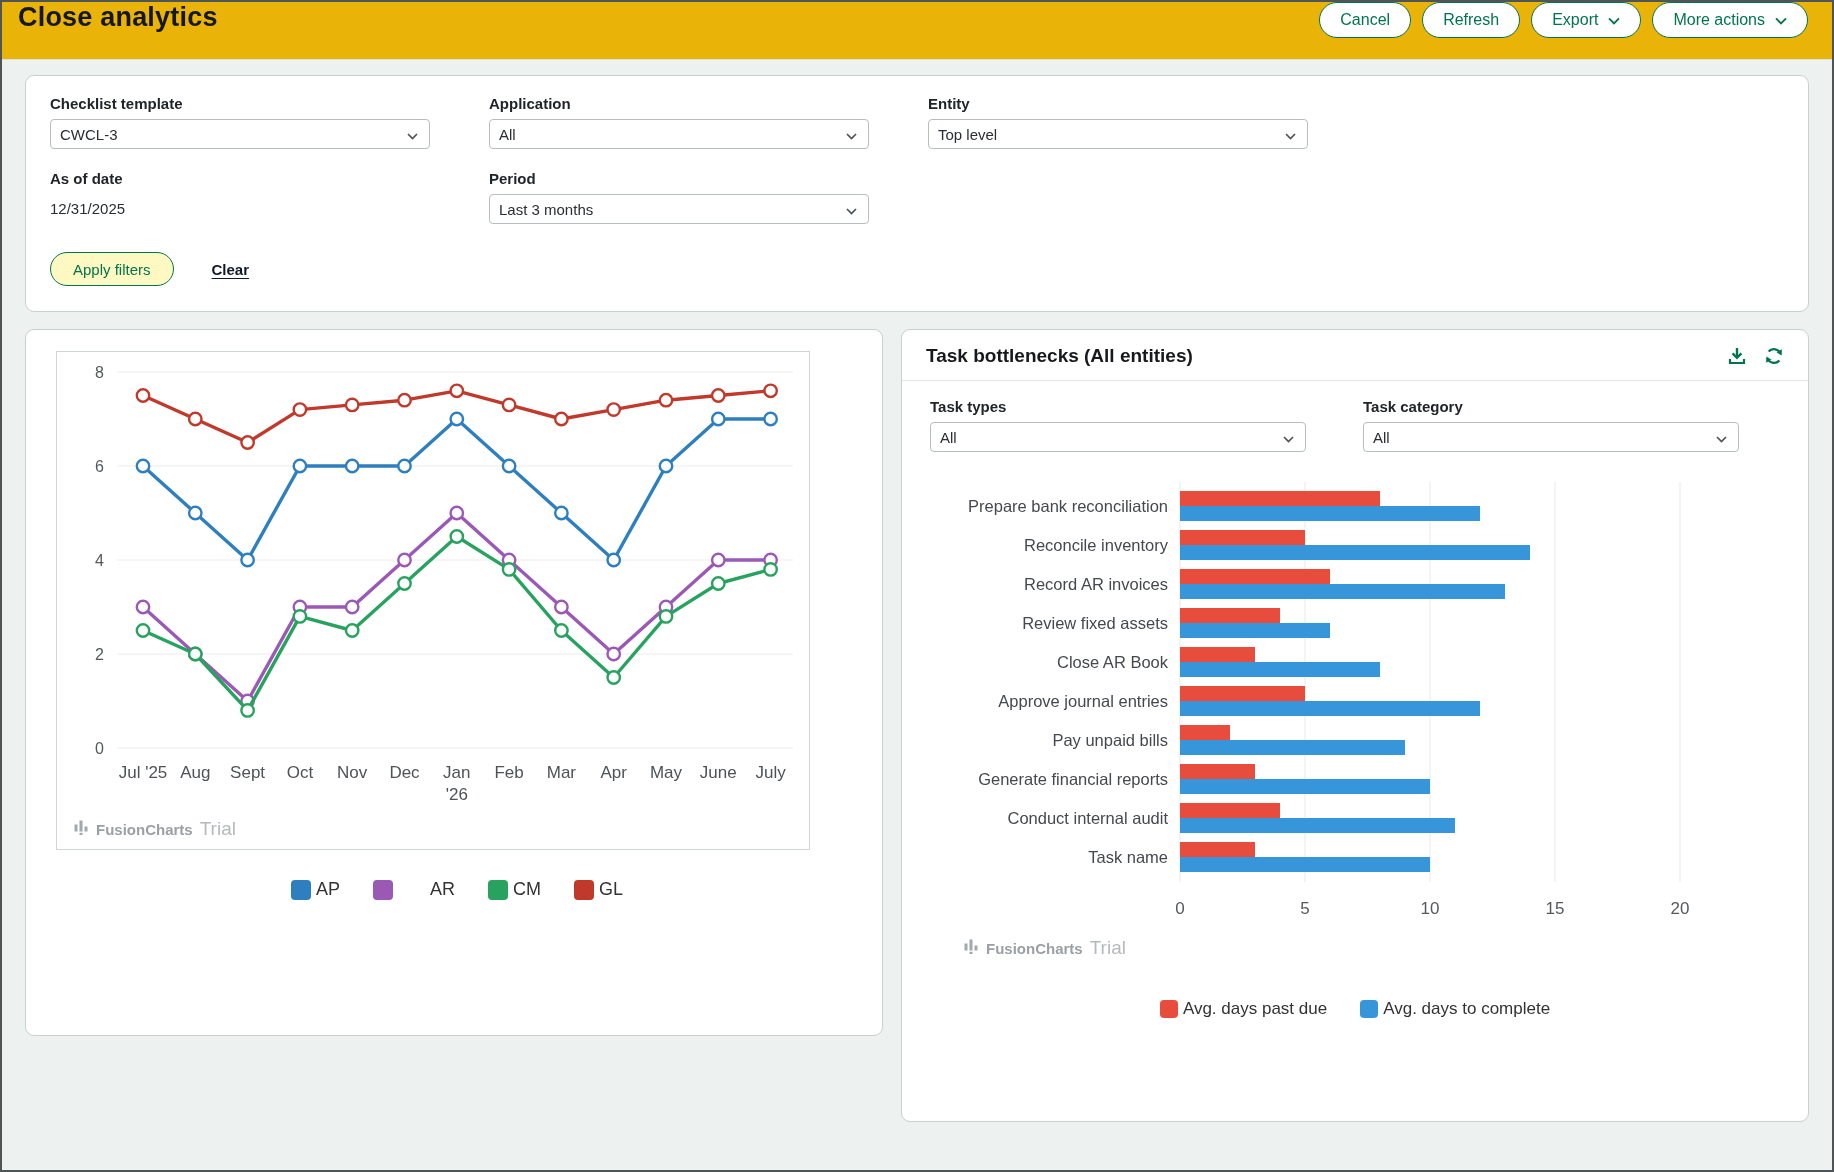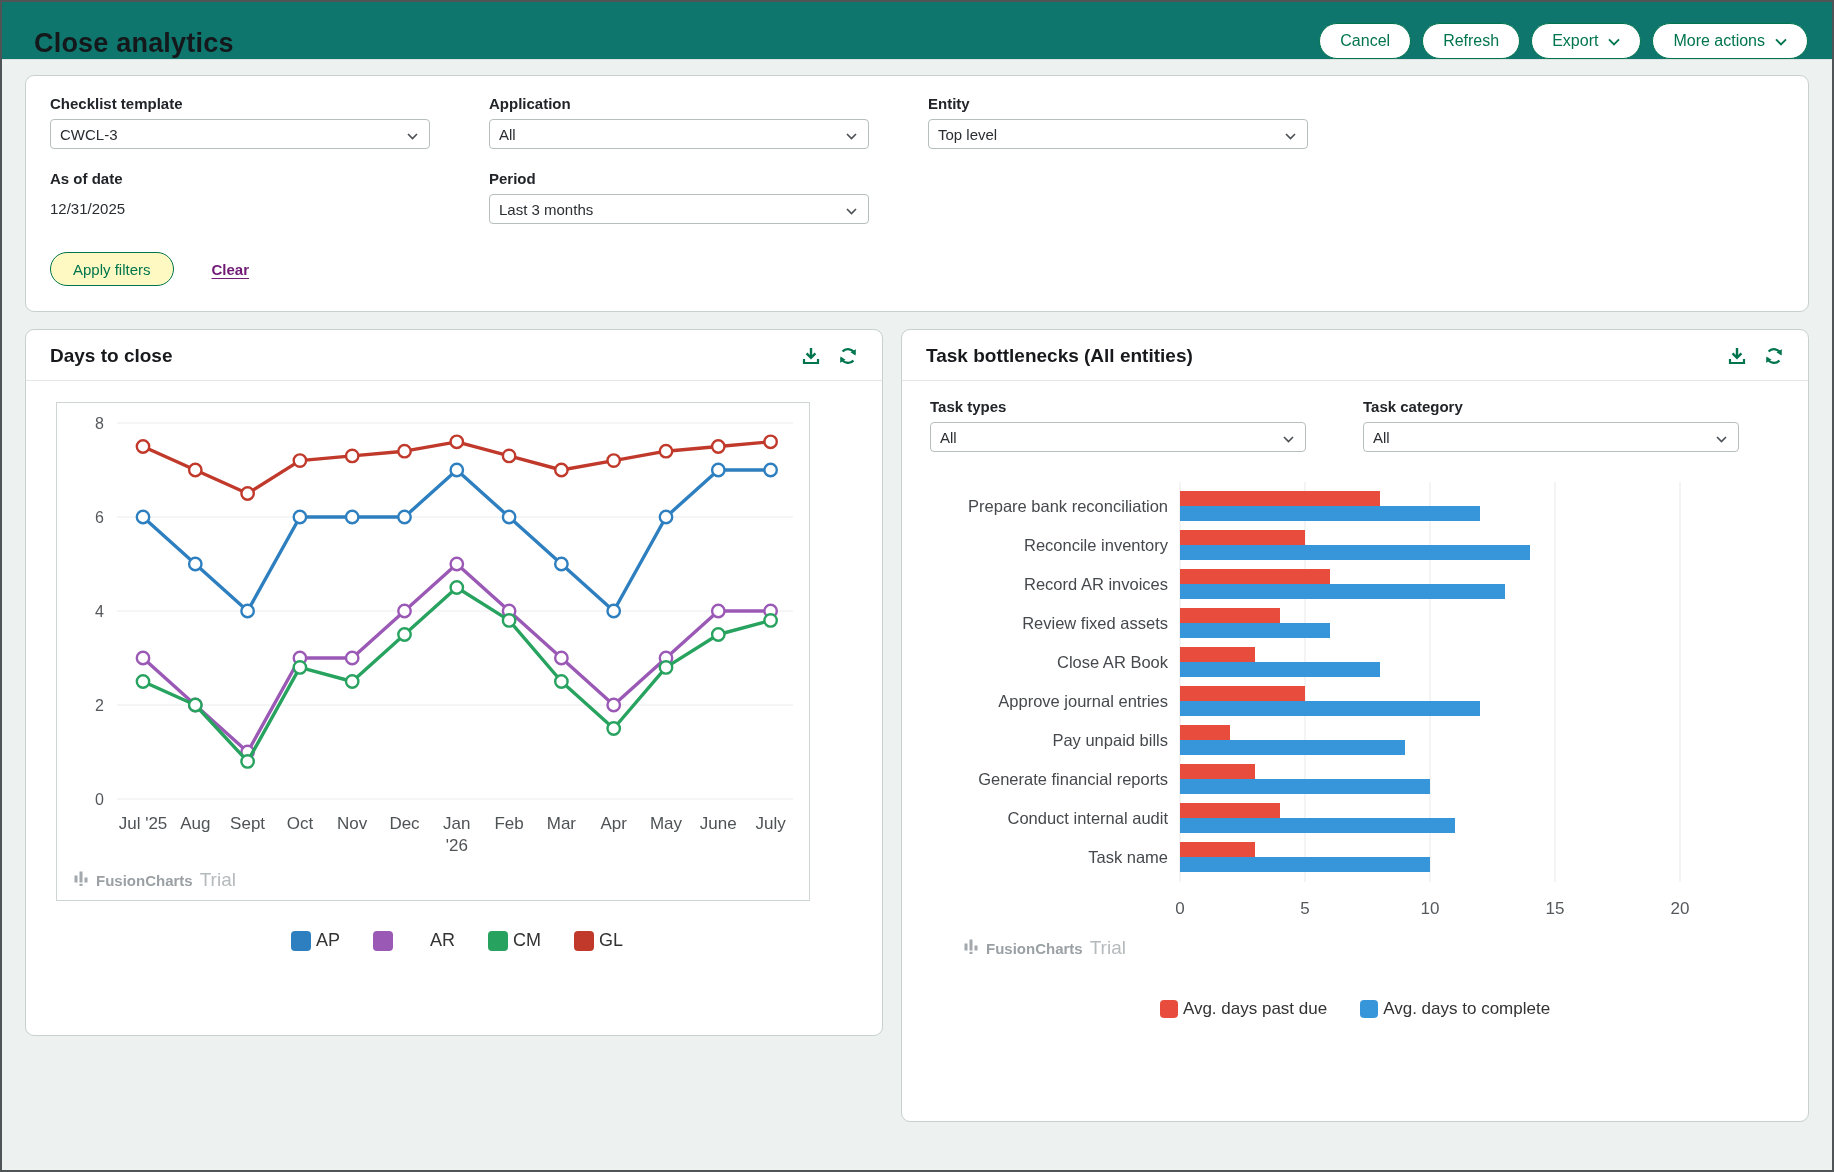--- a/index.html
+++ b/index.html
@@ -4,23 +4,23 @@
 <style>
   html,body { margin:0; padding:0; background:#cfd6d5; }
   * { box-sizing:border-box; }
   .page {
     width:1834px; height:1172px; position:relative; overflow:hidden;
     background:#edf1f0; border:2px solid #4f5457;
     font-family:"Liberation Sans", sans-serif; color:#222;
   }
   
   .topbar {
-    height:58px; background:#0f766e; border-bottom:1px solid #dde2e1;
-    display:flex; align-items:flex-end; justify-content:space-between;
-    padding:0 24px 0 32px;
+    height:58px; background:#eab308; border-bottom:1px solid #dde2e1;
+    display:flex; align-items:flex-start; justify-content:space-between;
+    padding:0 24px 0 16px;
   }
   .page-title { font-size:27px; font-weight:700; color:#15181a; letter-spacing:.2px; }
   .actions { display:flex; gap:11px; }
   .btn-pill {
     display:inline-flex; align-items:center; gap:10px; height:36px; padding:0 20px;
     border:1.5px solid #00754d; border-radius:18px; background:#fff;
     color:#00754d; font-size:16px; font-weight:500; cursor:pointer;
     font-family:"Liberation Sans", sans-serif;
   }
   
@@ -41,21 +41,21 @@
     padding:0 11px 0 9px; font-size:15px; color:#2a2e32; cursor:pointer;
   }
   .static-value { font-size:15px; color:#2a2e32; margin-top:13px; }
   .filters-actions { margin-top:28px; display:flex; align-items:center; gap:38px; }
   .btn-apply {
     height:34px; padding:0 22px; border:1.5px solid #00754d; border-radius:17px;
     background:#fef9c3; color:#00754d; font-size:15px; font-weight:500; cursor:pointer;
     font-family:"Liberation Sans", sans-serif;
   }
   .link-clear {
-    color:#701a75; font-size:15px; font-weight:600; cursor:pointer;
+    color:#0f172a; font-size:15px; font-weight:600; cursor:pointer;
     text-decoration:underline; text-underline-offset:3px;
   }
   
   .cards-row { display:flex; gap:18px; align-items:flex-start; }
   .days-card  { width:862px;  height:707px; }
   .tasks-card { flex:1; height:793px; }
   .card-head {
     display:flex; align-items:center; justify-content:space-between;
     padding:15px 24px 13px; border-bottom:1px solid #e3e8e7;
   }
@@ -178,44 +178,20 @@
         <div class="filters-actions">
           <button class="btn-apply">Apply filters</button>
           <span class="link-clear">Clear</span>
         </div>
       </div>
     </div>
 
     <div class="cards-row">
 
       <div class="card days-card">
-        <div class="card-head">
-          <div class="card-title">Days to close</div>
-          <div class="card-icons">
-            <button class="icon-btn">
-              <span>
-                <svg width="20" height="20" viewBox="0 0 20 20">
-                  <path d="M10 2v9" stroke="#00754d" stroke-width="2.4" fill="none"></path>
-                  <path d="M5.6 7.4 10 11.8l4.4-4.4" stroke="#00754d" stroke-width="2.4" fill="none"></path>
-                  <path d="M3 13v4h14v-4" stroke="#00754d" stroke-width="2.2" fill="none"></path>
-                </svg>
-              </span>
-            </button>
-            <button class="icon-btn">
-              <span>
-                <svg width="20" height="20" viewBox="0 0 20 20">
-                  <path d="M16.6 8A7 7 0 0 0 4.6 5.6" stroke="#00754d" stroke-width="2.3" fill="none"></path>
-                  <polygon points="17.9,3.2 17.6,9.6 12.5,6.3" fill="#00754d"></polygon>
-                  <path d="M3.4 12a7 7 0 0 0 12 2.4" stroke="#00754d" stroke-width="2.3" fill="none"></path>
-                  <polygon points="2.1,16.8 2.4,10.4 7.5,13.7" fill="#00754d"></polygon>
-                </svg>
-              </span>
-            </button>
-          </div>
-        </div>
         <div class="days-body">
           <div class="chart-panel">
             <svg id="line-chart" width="752" height="497" viewBox="0 0 752 497">
                 <line x1="60" y1="396" x2="736" y2="396" stroke="#ececec" stroke-width="1"></line>
                 <text x="47" y="402" text-anchor="end" font-size="16" fill="#55595c">0</text>
                 <line x1="60" y1="302" x2="736" y2="302" stroke="#ececec" stroke-width="1"></line>
                 <text x="47" y="308" text-anchor="end" font-size="16" fill="#55595c">2</text>
                 <line x1="60" y1="208" x2="736" y2="208" stroke="#ececec" stroke-width="1"></line>
                 <text x="47" y="214" text-anchor="end" font-size="16" fill="#55595c">4</text>
                 <line x1="60" y1="114" x2="736" y2="114" stroke="#ececec" stroke-width="1"></line>

